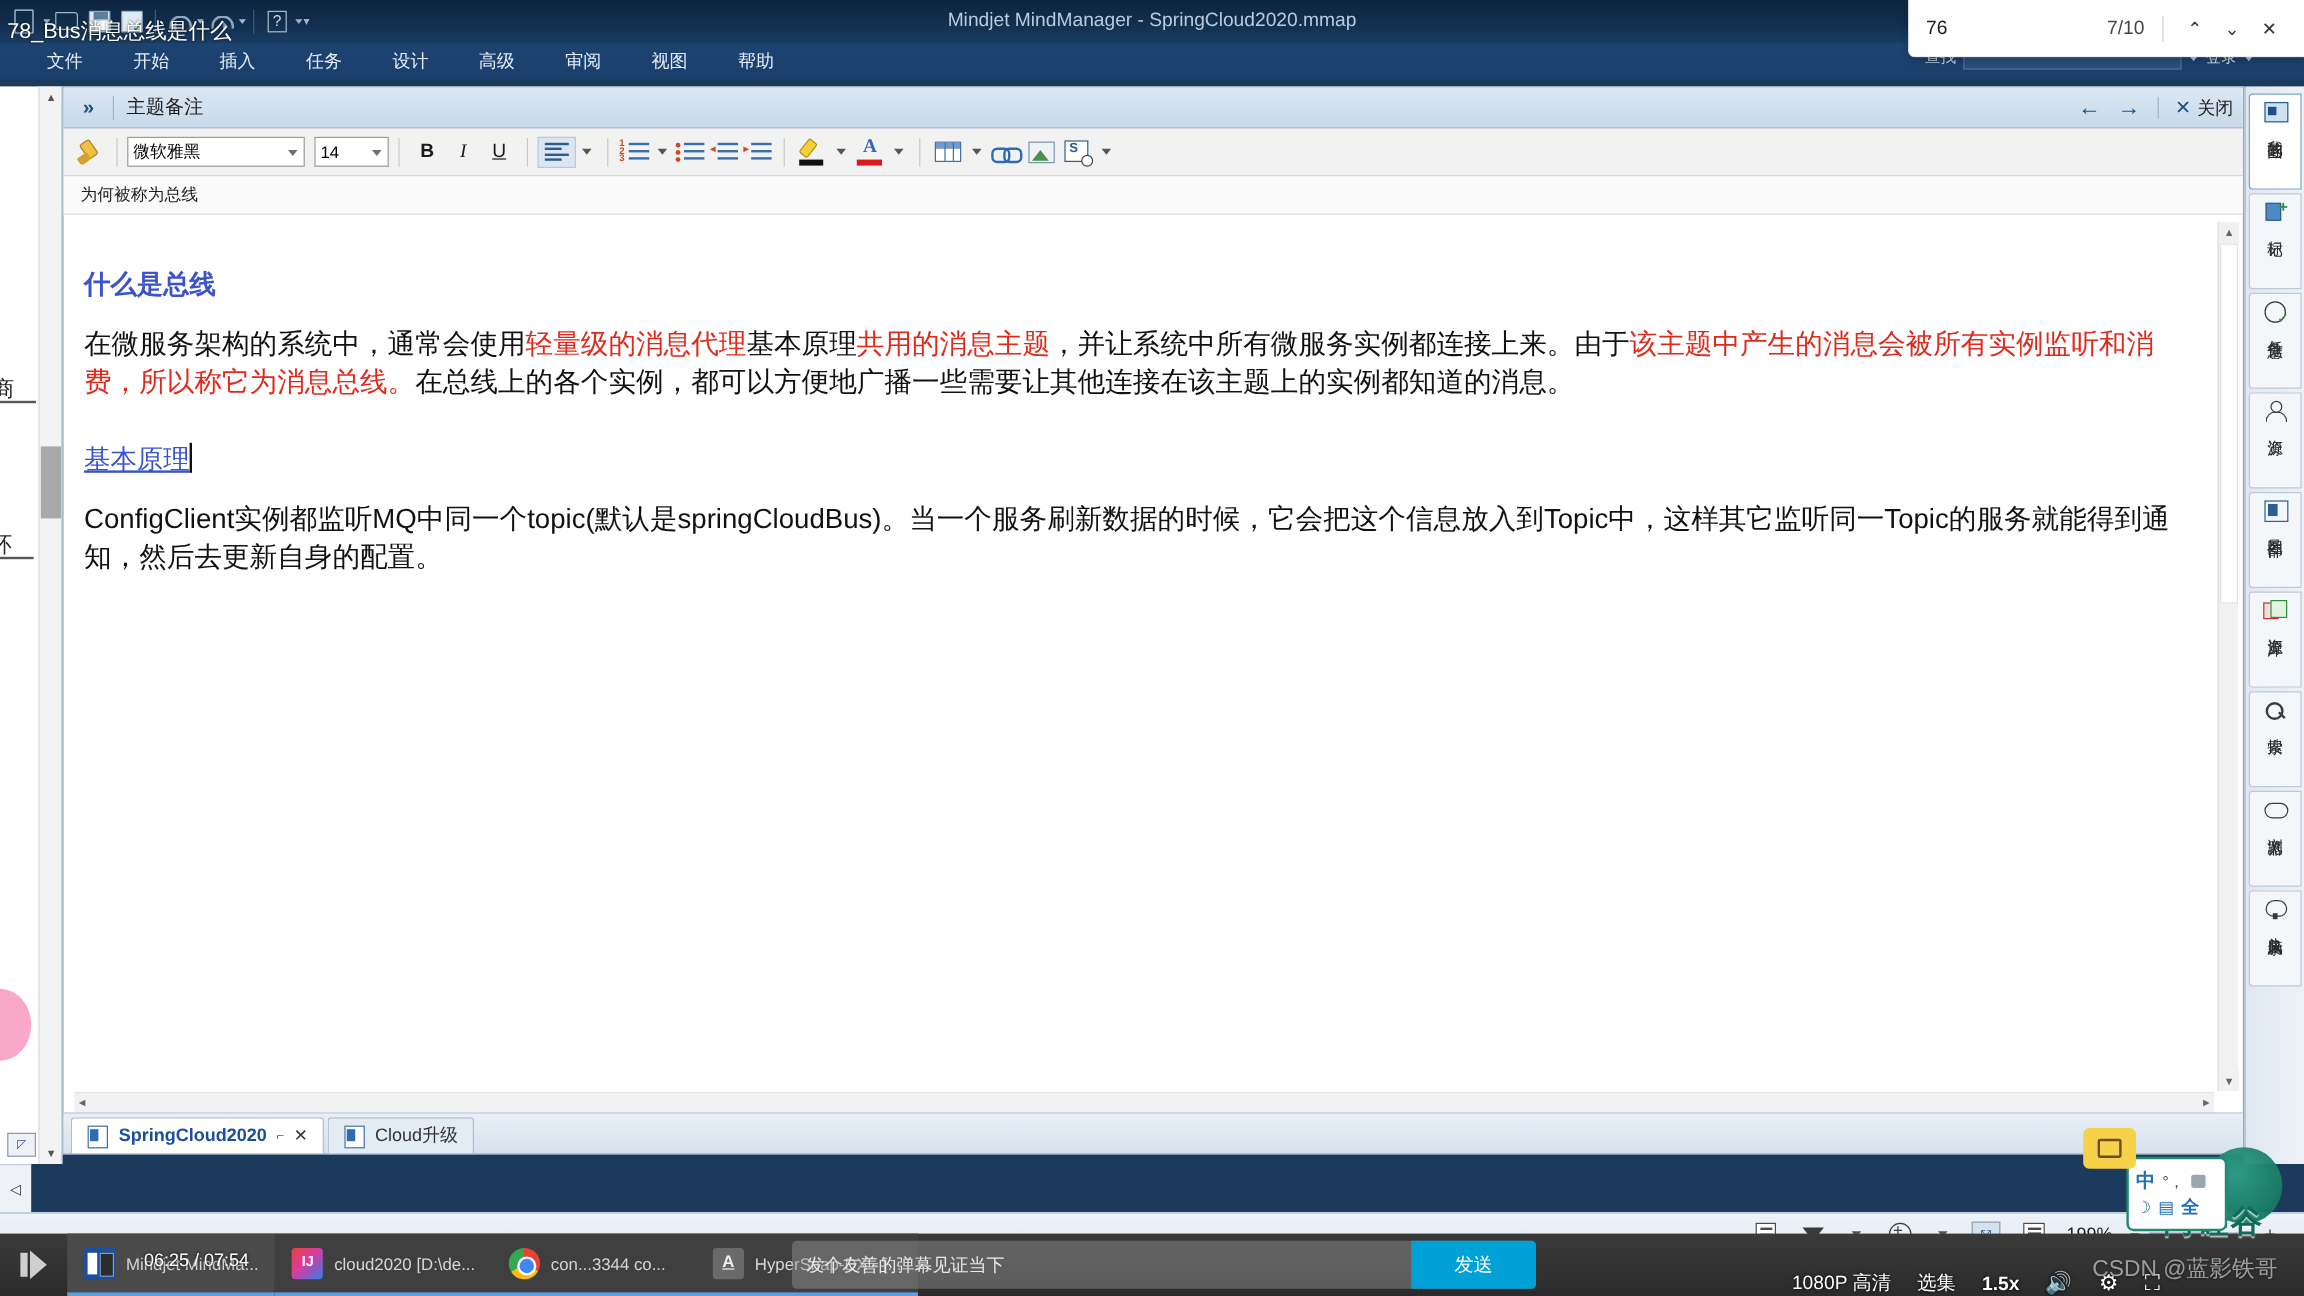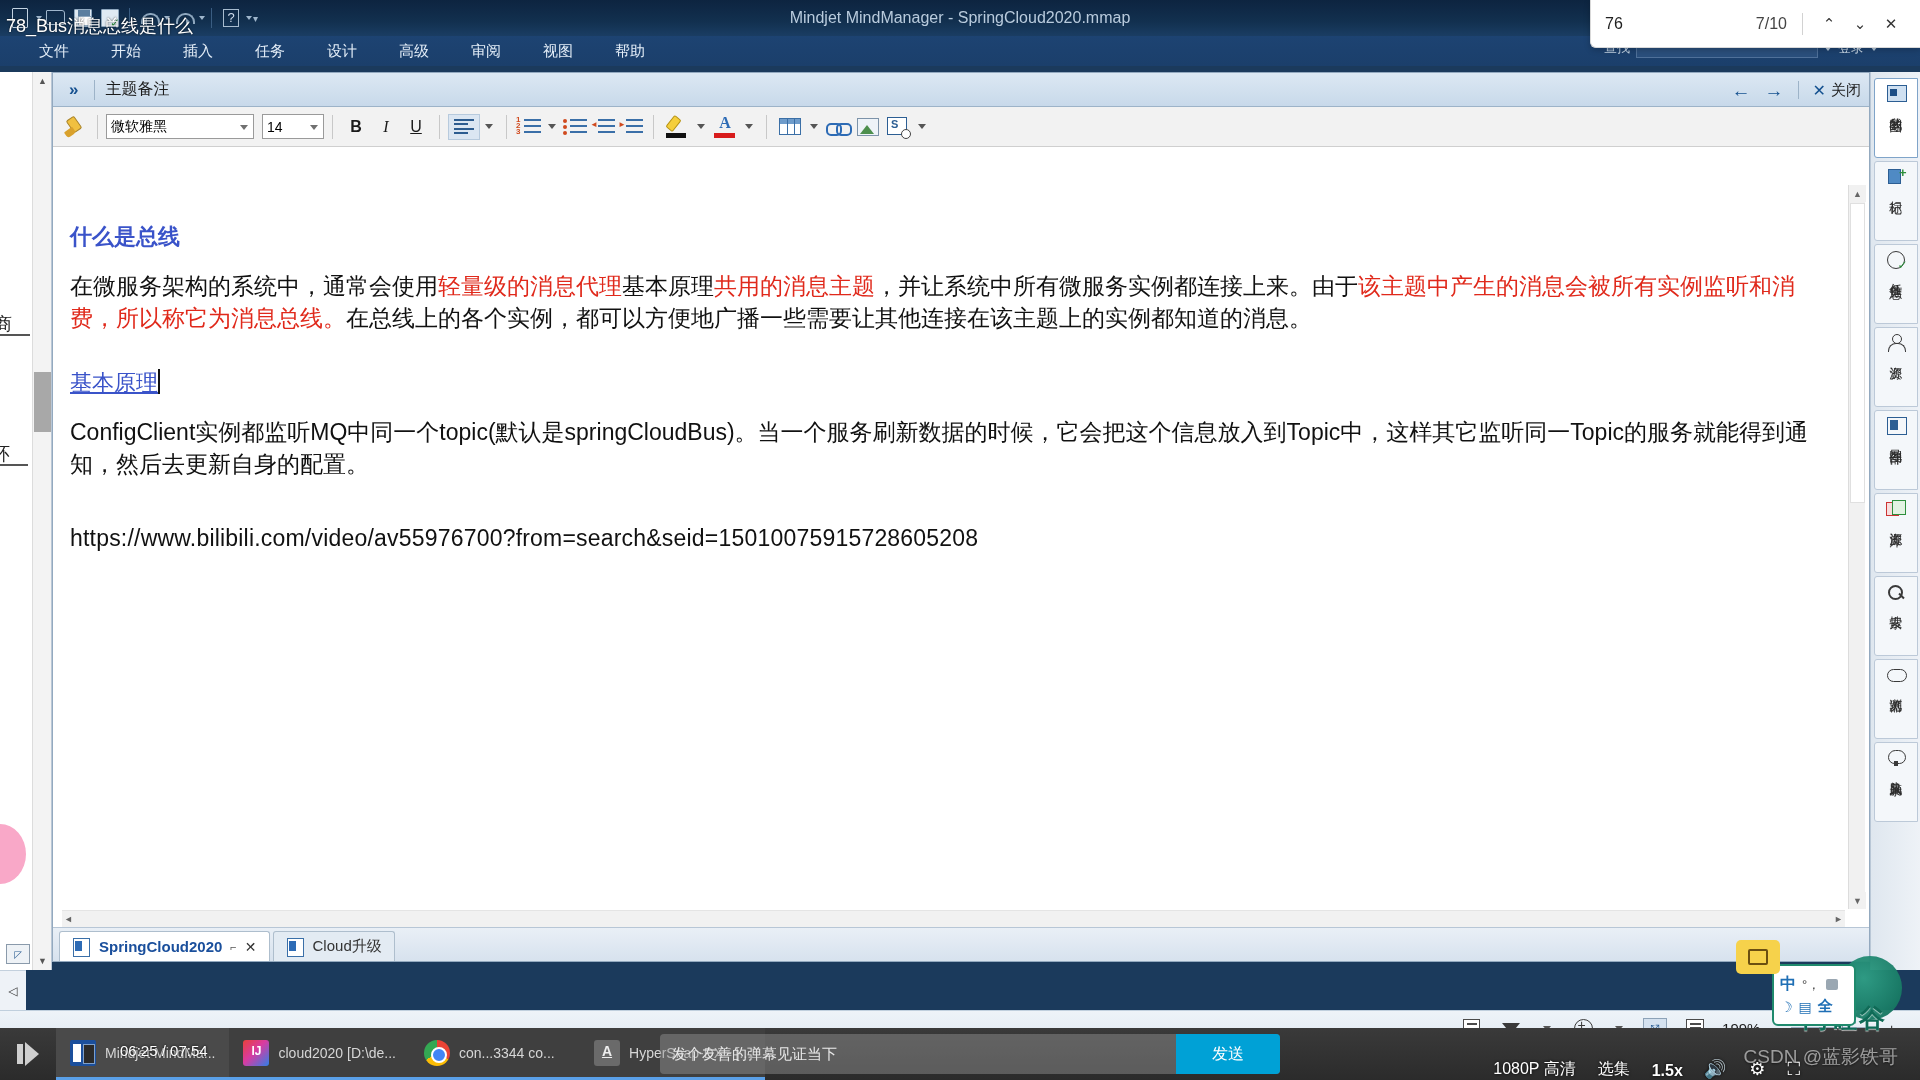--- a/index.html
+++ b/index.html
@@ -516,31 +516,33 @@
       <span class="img-btn">
           <span class="fr"></span>
         </span>
       <span class="obj-btn">
           <span class="fr"></span>
           <span class="clk"></span>
         </span>
       <span class="mini-caret"></span>
     </div>
 
+    <div class="topic-row">
+      <span class="topic-title">为何被称为总线</span>
+    </div>
 
     <div class="note-body">
       <div class="h-blue">什么是总线</div>
       <div class="p-note">
         <span>在微服务架构的系统中，通常会使用</span><span class="red">轻量级的消息代理</span><span>基本原理</span><span class="red">共用的消息主题</span><span>，并让系统中所有微服务实例都连接上来。由于</span><span class="red">该主题中产生的消息会被所有实例监听和消费，所以称它为消息总线。</span><span>在总线上的各个实例，都可以方便地广播一些需要让其他连接在该主题上的实例都知道的消息。</span>
       </div>
       <div class="h-blue underline" style="margin-top:34px;">
         <span>基本原理</span><span class="caretbar"></span>
       </div>
       <div class="p-note">ConfigClient实例都监听MQ中同一个topic(默认是springCloudBus)。当一个服务刷新数据的时候，它会把这个信息放入到Topic中，这样其它监听同一Topic的服务就能得到通知，然后去更新自身的配置。</div>
-      <div class="url-line">https://www.bilibili.com/video/av55976700?from=search&amp;seid=15010075915728605208</div>
     </div>
 
     <div class="note-vscroll">
       <div class="nv-up">▲</div>
       <div class="nv-thumb"></div>
       <div class="nv-dn">▼</div>
     </div>
     <div class="note-hscroll">
       <span class="nh-arrow">◄</span>
       <span class="nh-arrow">►</span>

